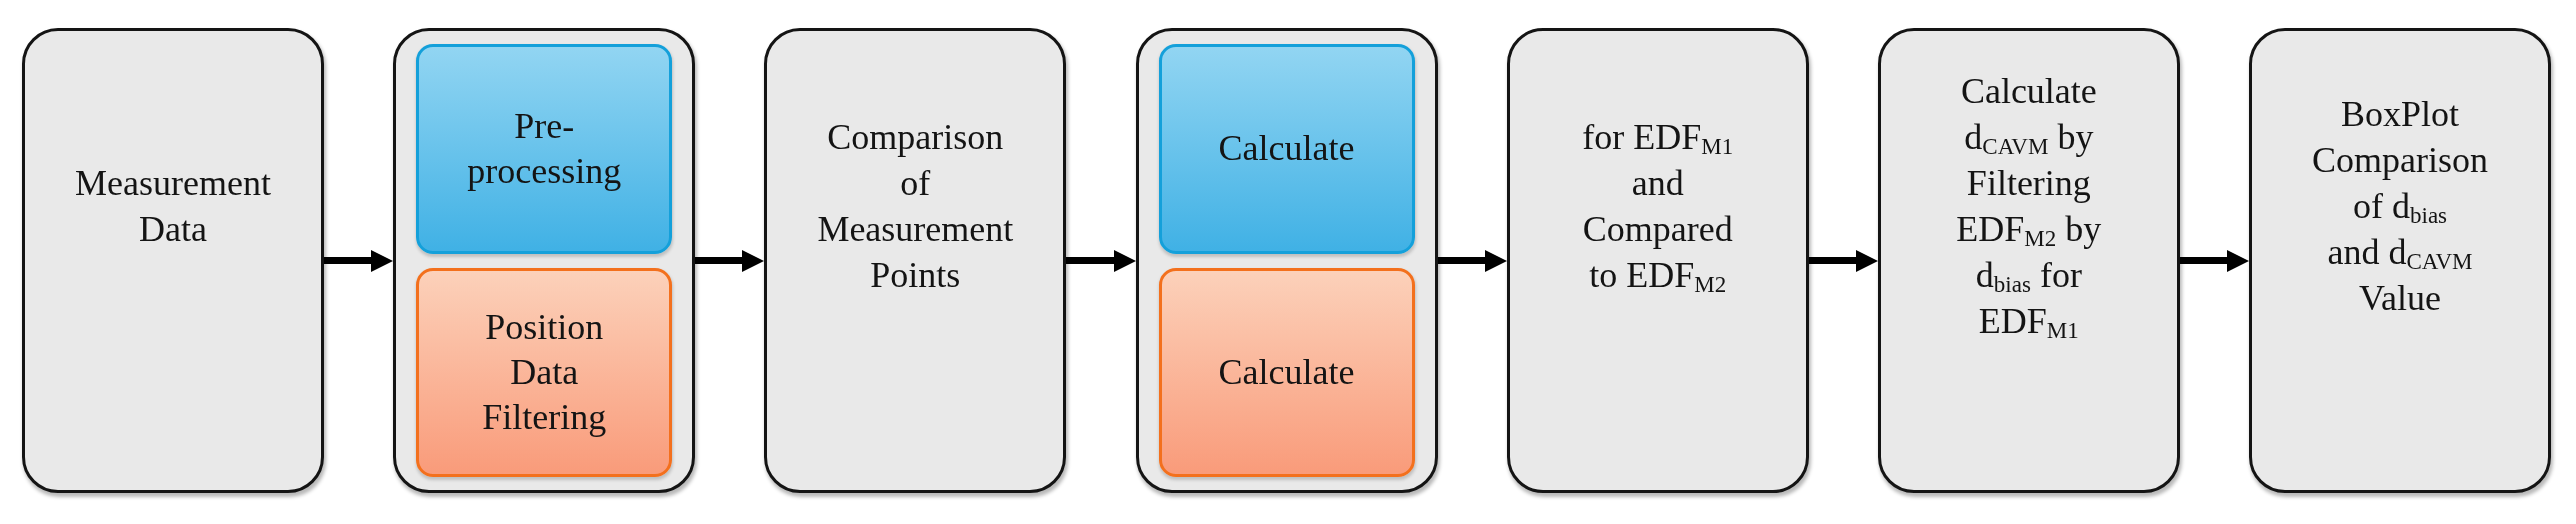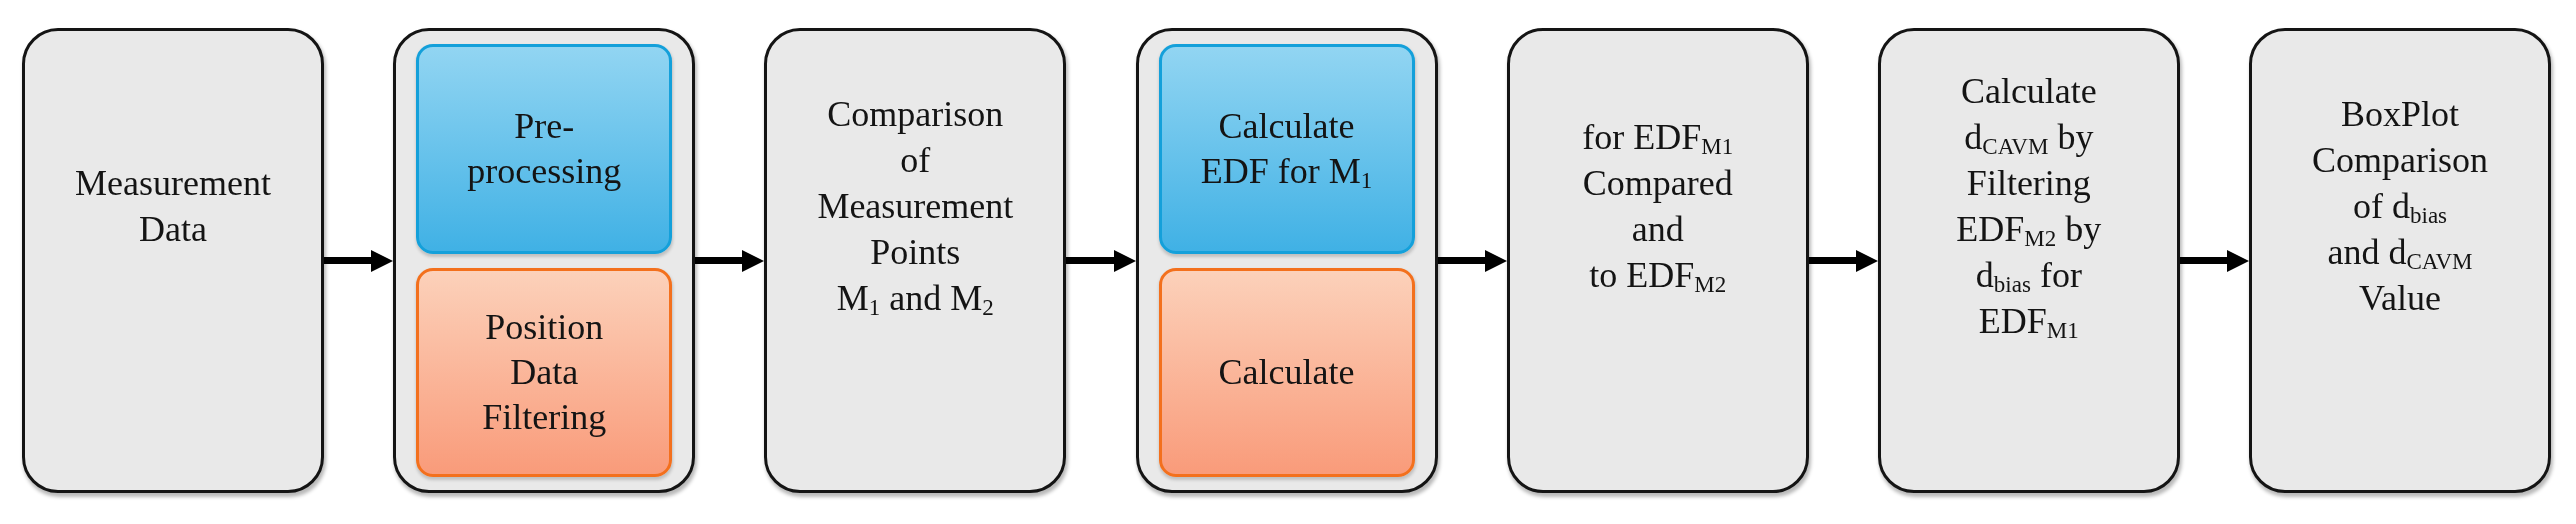--- a/index.html
+++ b/index.html
@@ -129,49 +129,47 @@
     <div class="arrow">
       <div class="arrow-line"></div>
       <div class="arrow-head"></div>
     </div>
     <div class="box plain">
       <div class="box-text">
         <div class="line"><span>Comparison</span></div>
         <div class="line"><span>of</span></div>
         <div class="line"><span>Measurement</span></div>
         <div class="line"><span>Points</span></div>
-        <div class="line"><span>M</span><sub>1</sub><span> and M</span><sub>2</sub></div>
       </div>
     </div>
     <div class="arrow">
       <div class="arrow-line"></div>
       <div class="arrow-head"></div>
     </div>
     <div class="box split">
       <div class="subbox blue">
         <div class="subbox-text">
           <div class="line"><span>Calculate</span></div>
-          <div class="line"><span>EDF for M</span><sub>1</sub></div>
         </div>
       </div>
       <div class="subbox orange">
         <div class="subbox-text">
           <div class="line"><span>Calculate</span></div>
         </div>
       </div>
     </div>
     <div class="arrow">
       <div class="arrow-line"></div>
       <div class="arrow-head"></div>
     </div>
     <div class="box plain">
       <div class="box-text">
         <div class="line"><span>for EDF</span><sub>M1</sub></div>
+        <div class="line"><span>and</span></div>
         <div class="line"><span>Compared</span></div>
-        <div class="line"><span>and</span></div>
         <div class="line"><span>to EDF</span><sub>M2</sub></div>
       </div>
     </div>
     <div class="arrow">
       <div class="arrow-line"></div>
       <div class="arrow-head"></div>
     </div>
     <div class="box plain">
       <div class="box-text">
         <div class="line"><span>Calculate</span></div>

